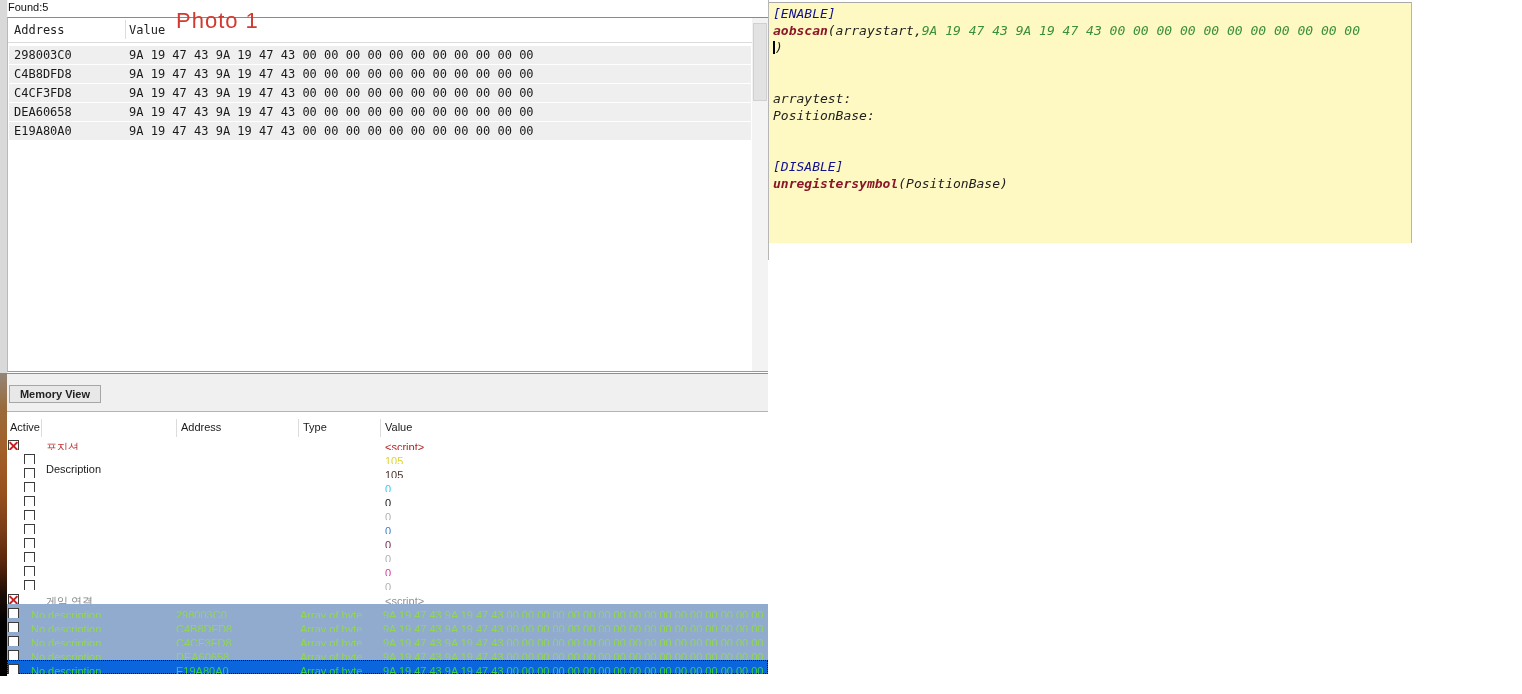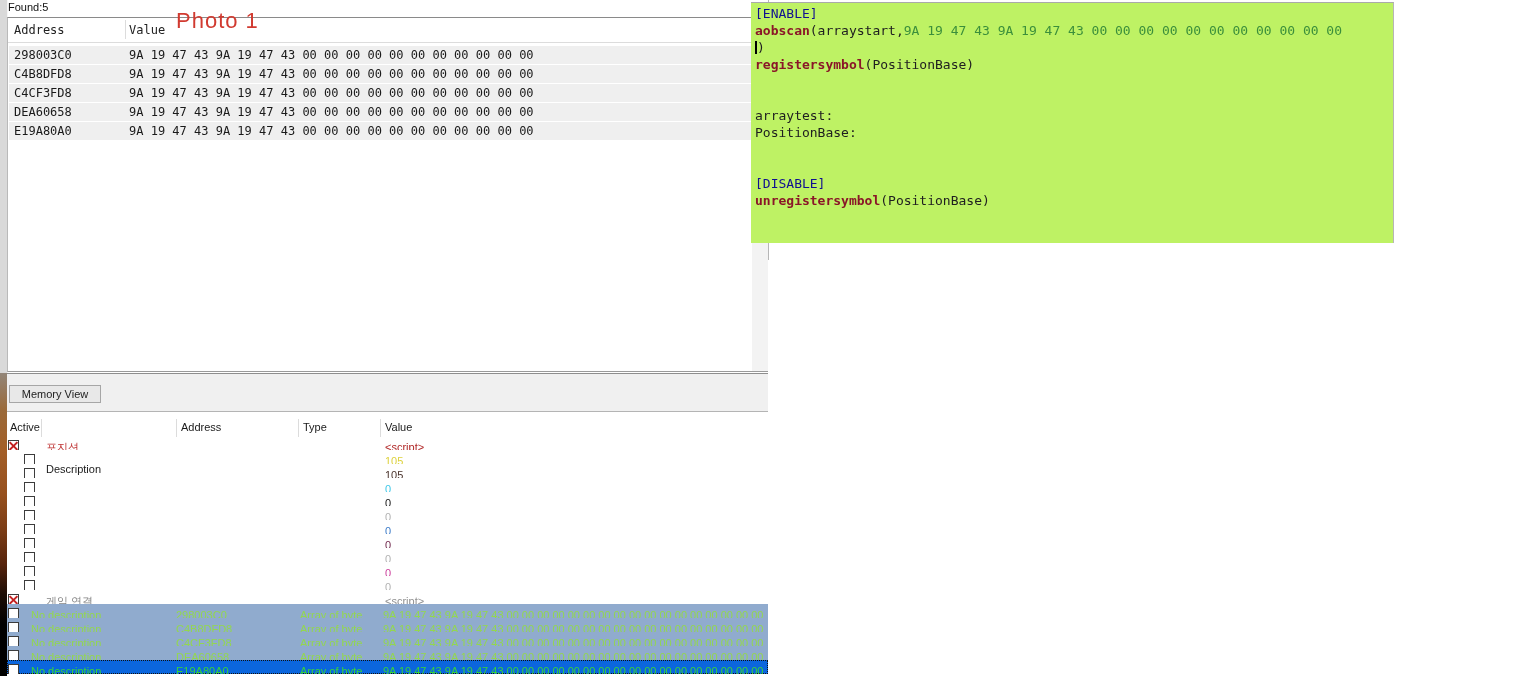--- a/index.html
+++ b/index.html
@@ -27,35 +27,35 @@
   .res-row .addr{position:absolute;left:5px;}
   .res-row .val{position:absolute;left:120px;white-space:nowrap;}
   #results-scrollbar{position:absolute;right:0;top:0;width:16px;bottom:0;background:#f3f3f3;}
   #results-scroll-thumb{position:absolute;left:1px;top:5px;width:14px;height:78px;background:#e2e2e2;border:1px solid #d0d0d0;box-sizing:border-box;}
 
   
   .photo-label{position:absolute;font-size:22px;letter-spacing:1px;}
 
   
   #script-border-left{position:absolute;left:768px;top:0;width:1px;height:260px;background:#b6b6b6;}
-  #script-panel{position:absolute;left:751px;top:2px;width:643px;height:241px;background:#bef264;
+  #script-panel{position:absolute;left:769px;top:2px;width:643px;height:241px;background:#fef9c3;
     border-top:1px solid #aaaaaa;border-right:1px solid #b6b6b6;box-sizing:border-box;
-    padding:2px 0 0 4px;font-family:"DejaVu Sans Mono",monospace;font-size:13px;line-height:17px;}
+    padding:2px 0 0 4px;font-family:"DejaVu Sans Mono",monospace;font-size:13px;line-height:17px;font-style:italic;}
   .code-line{min-height:17px;white-space:pre;}
   .seg-section{color:#101090;}
   .seg-keyword{color:#8a1628;font-weight:bold;}
   .seg-bytes{color:#3b8f3b;}
   .seg-plain{color:#202020;}
   .caret{display:inline-block;width:2px;height:13px;background:#000;vertical-align:-2px;}
 
   
   #toolbar{position:absolute;left:7px;top:373px;width:761px;height:39px;background:#f0f0f0;
     border-top:1px solid #8e8e8e;border-bottom:1px solid #b4b4b4;box-sizing:border-box;}
   #memory-view-button{position:absolute;left:2px;top:11px;width:92px;height:18px;background:#e8e8e8;
-    border:1px solid #a6a6a6;box-sizing:border-box;font-size:11px;line-height:16px;text-align:center;color:#222;cursor:default;}
+    border:1px solid #a6a6a6;box-sizing:border-box;font-size:11px;line-height:16px;text-align:center;color:#222;cursor:default;font-weight:bold;}
 
   
   #cheat-table{position:absolute;left:7px;top:413px;width:761px;height:281px;background:#fff;overflow:hidden;}
   #cheat-header{position:absolute;left:0;top:4px;right:0;height:22px;font-size:11px;color:#1a1a1a;}
   #cheat-header .h{position:absolute;top:4px;}
   #cheat-header .hdiv{position:absolute;top:2px;width:1px;height:18px;background:#dcdcdc;}
   #cheat-rows{position:absolute;left:0;top:23px;right:0;}
   .ct-row{position:relative;height:14px;font-size:11px;line-height:14px;overflow:hidden;white-space:nowrap;}
   .ct-row span{position:absolute;top:4px;}
   .cb{position:absolute;top:1px;width:11px;height:11px;background:#fff;border:1px solid #3c3c3c;box-sizing:border-box;}
@@ -115,21 +115,20 @@
   </div>
 
   <div class="photo-label" style="left: 176px; top: 8px; color: rgb(209, 58, 48);">Photo 1</div>
   <div class="photo-label" style="left: 1204px; top: 219px; color: rgb(209, 58, 48);">Photo 2</div>
 
   <div id="script-border-left"></div>
   <div id="script-panel">
       <div class="code-line"><span class="seg-section">[ENABLE]</span></div>
       <div class="code-line"><span class="seg-keyword">aobscan</span><span class="seg-plain">(arraystart,</span><span class="seg-bytes">9A 19 47 43 9A 19 47 43 00 00 00 00 00 00 00 00 00 00 00</span></div>
       <div class="code-line"><span class="caret"></span><span class="seg-plain">)</span></div>
-      <div class="code-line"><span class="seg-keyword">registersymbol</span><span class="seg-plain">(PositionBase)</span></div>
       <div class="code-line">&nbsp;</div>
       <div class="code-line">&nbsp;</div>
       <div class="code-line"><span class="seg-plain">arraytest:</span></div>
       <div class="code-line"><span class="seg-plain">PositionBase:</span></div>
       <div class="code-line">&nbsp;</div>
       <div class="code-line">&nbsp;</div>
       <div class="code-line"><span class="seg-section">[DISABLE]</span></div>
       <div class="code-line"><span class="seg-keyword">unregistersymbol</span><span class="seg-plain">(PositionBase)</span></div>
     </div>
 

